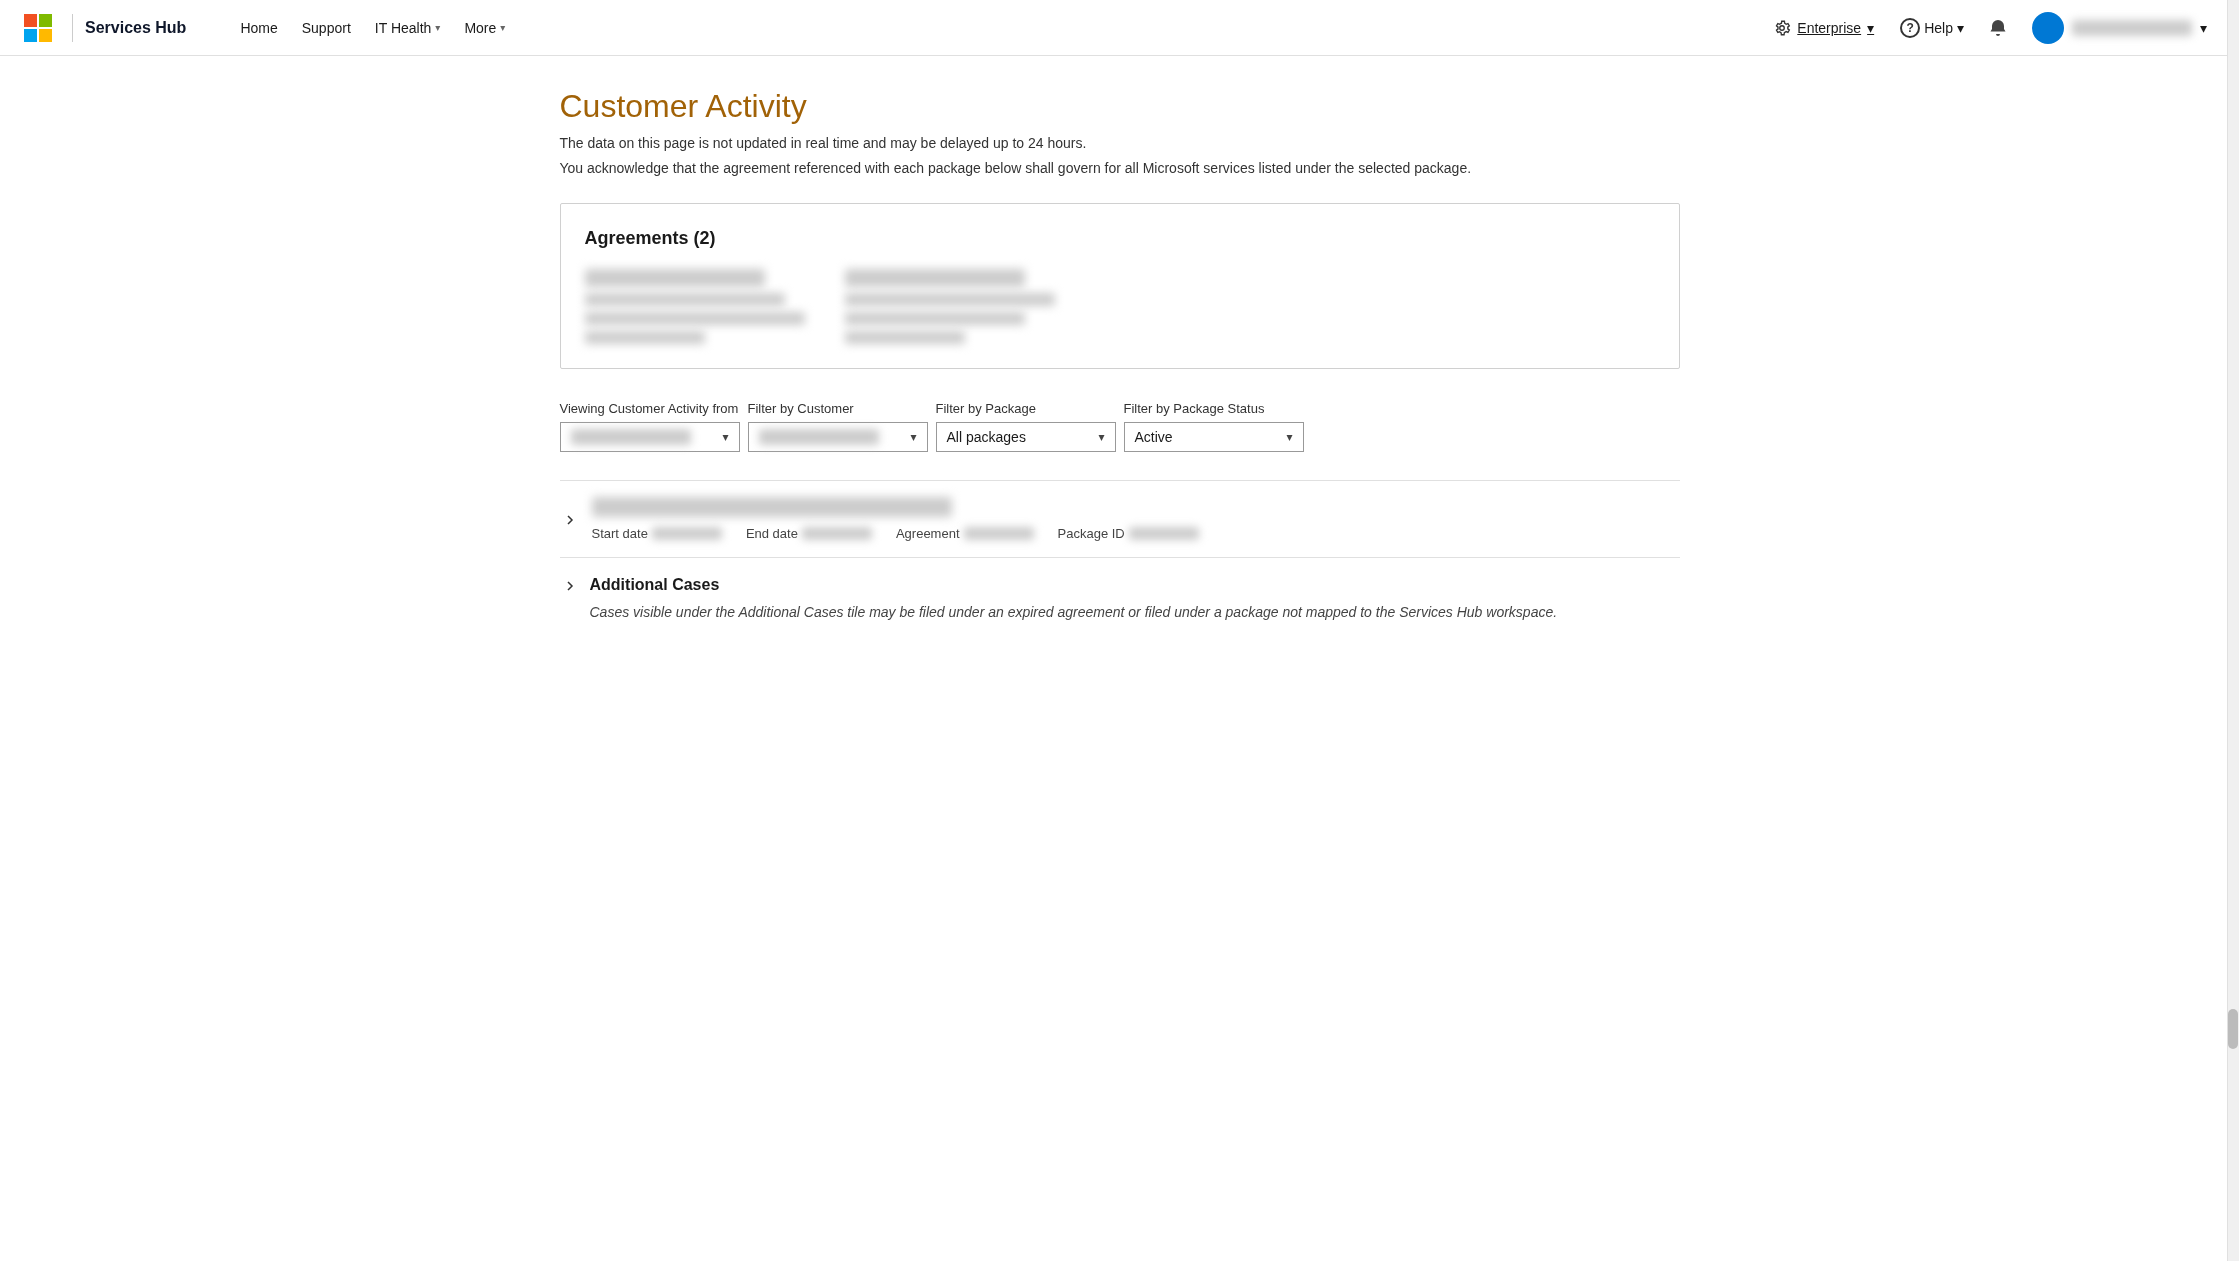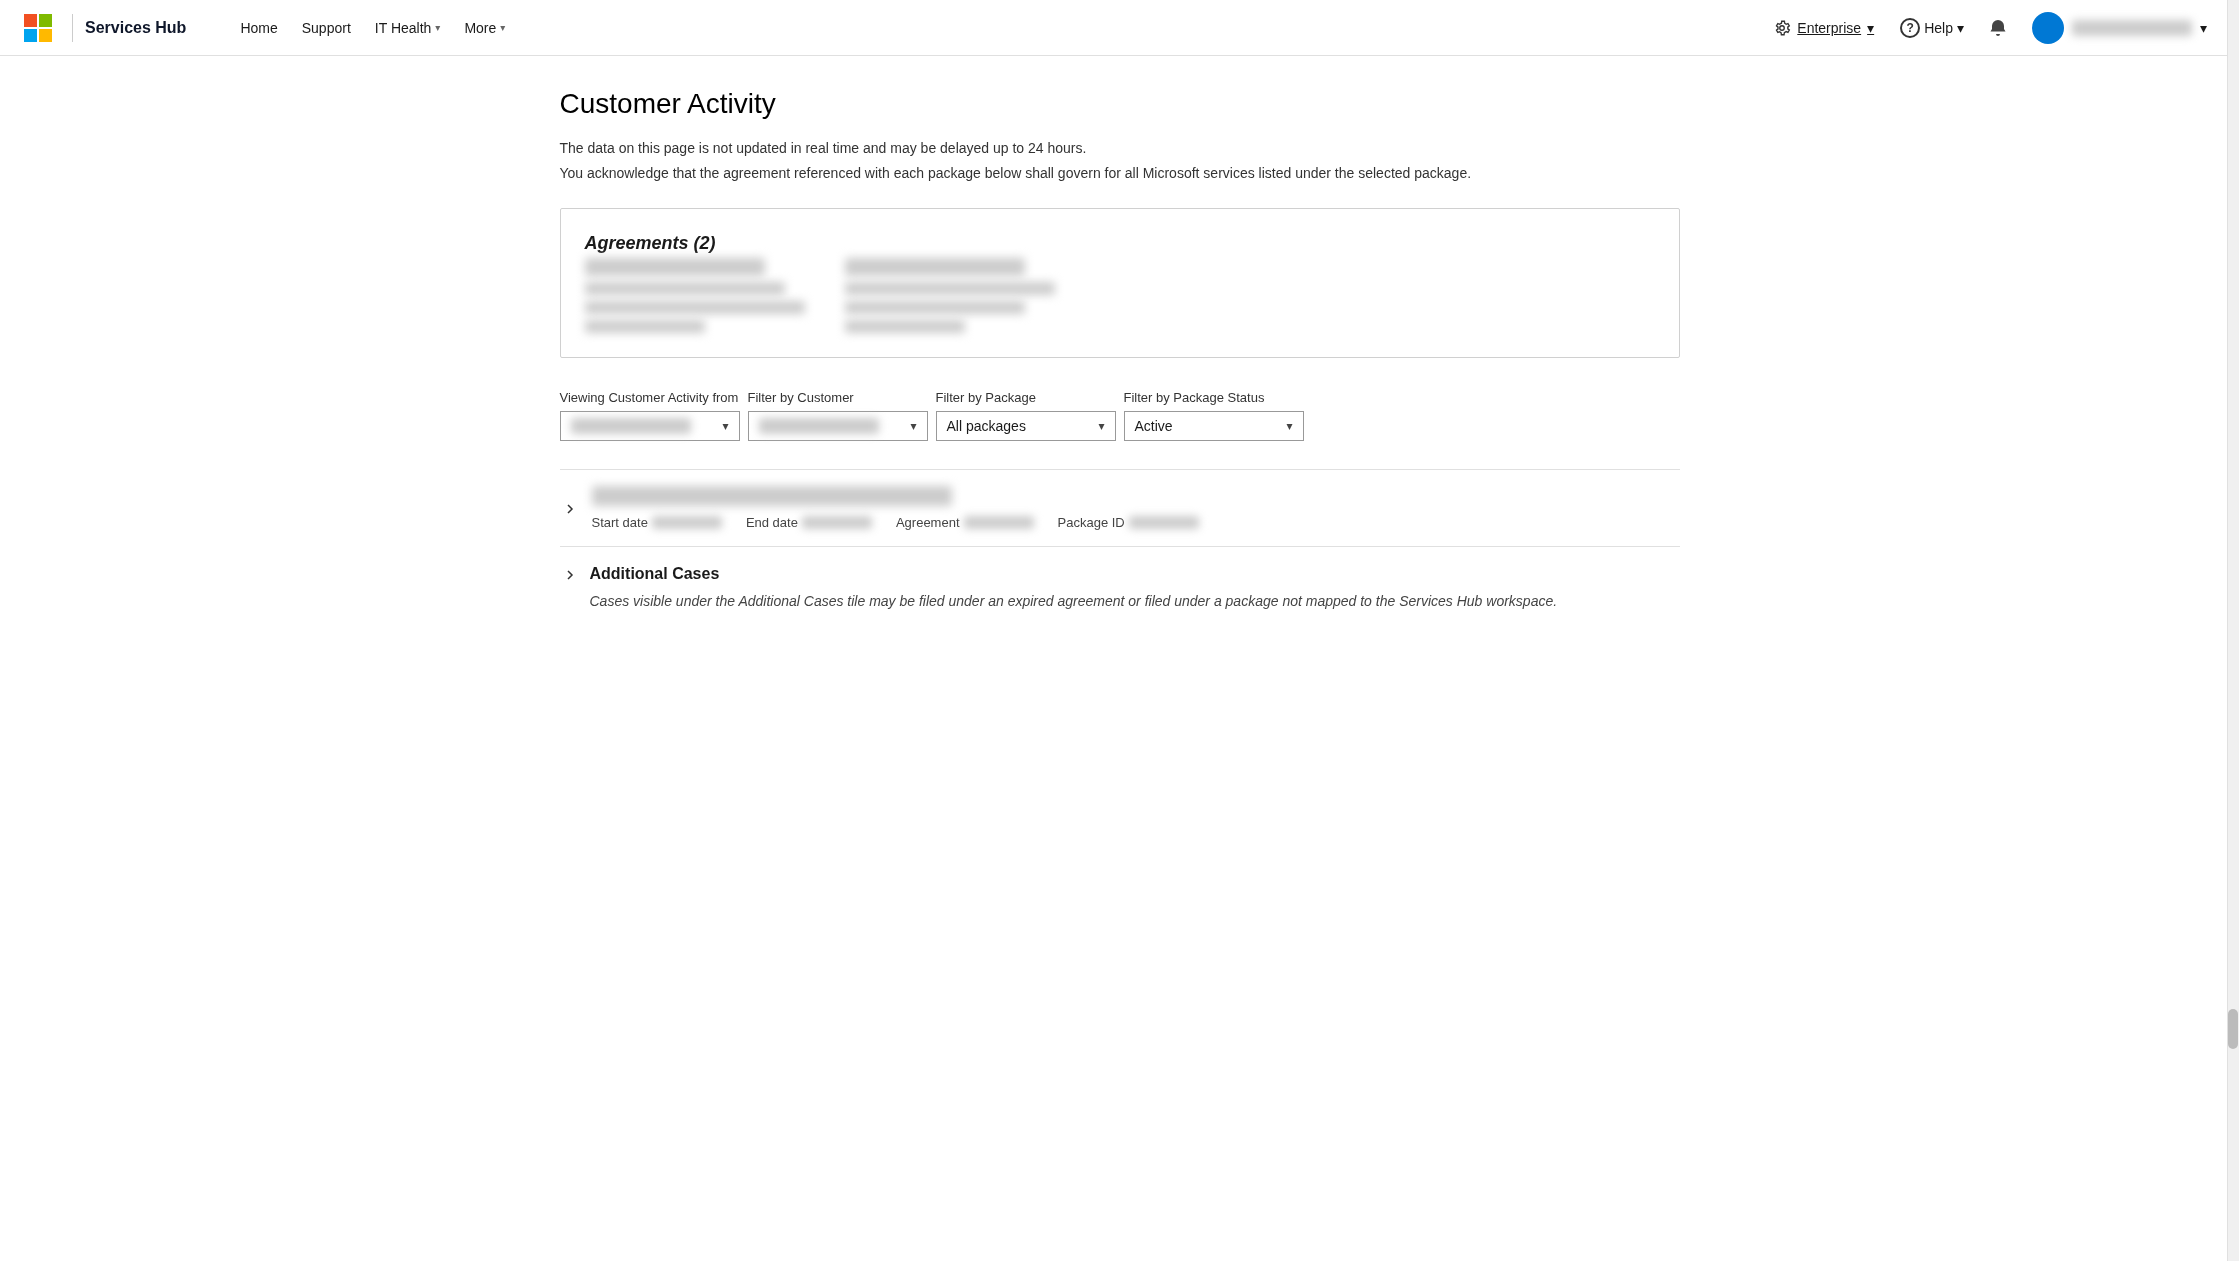--- a/index.html
+++ b/index.html
@@ -121,44 +121,43 @@
       filter: blur(4px);
     }
 
     
     .main-content {
       max-width: 1200px;
       margin: 0 auto;
       padding: 32px 40px;
     }
     .page-title {
-      font-size: 28px;
+      font-size: 32px;
       font-weight: 300;
-      color: #000000;
-      margin-bottom: 18px;
+      color: #a16207;
+      margin-bottom: 8px;
     }
     .page-subtitle {
       font-size: 14px;
       color: #333;
       margin-bottom: 4px;
       line-height: 1.5;
     }
 
     
     .agreements-card {
       border: 1px solid #d0d0d0;
       border-radius: 2px;
       padding: 24px;
       margin: 24px 0 32px 0;
     }
     .agreements-title {
       font-size: 18px;
       font-weight: 600;
-      margin-bottom: 4px;
-      font-style: italic;
+      margin-bottom: 20px;
     }
     .agreements-grid {
       display: flex;
       gap: 40px;
     }
     .agreement-item {
       display: flex;
       flex-direction: column;
       gap: 6px;
       min-width: 200px;

